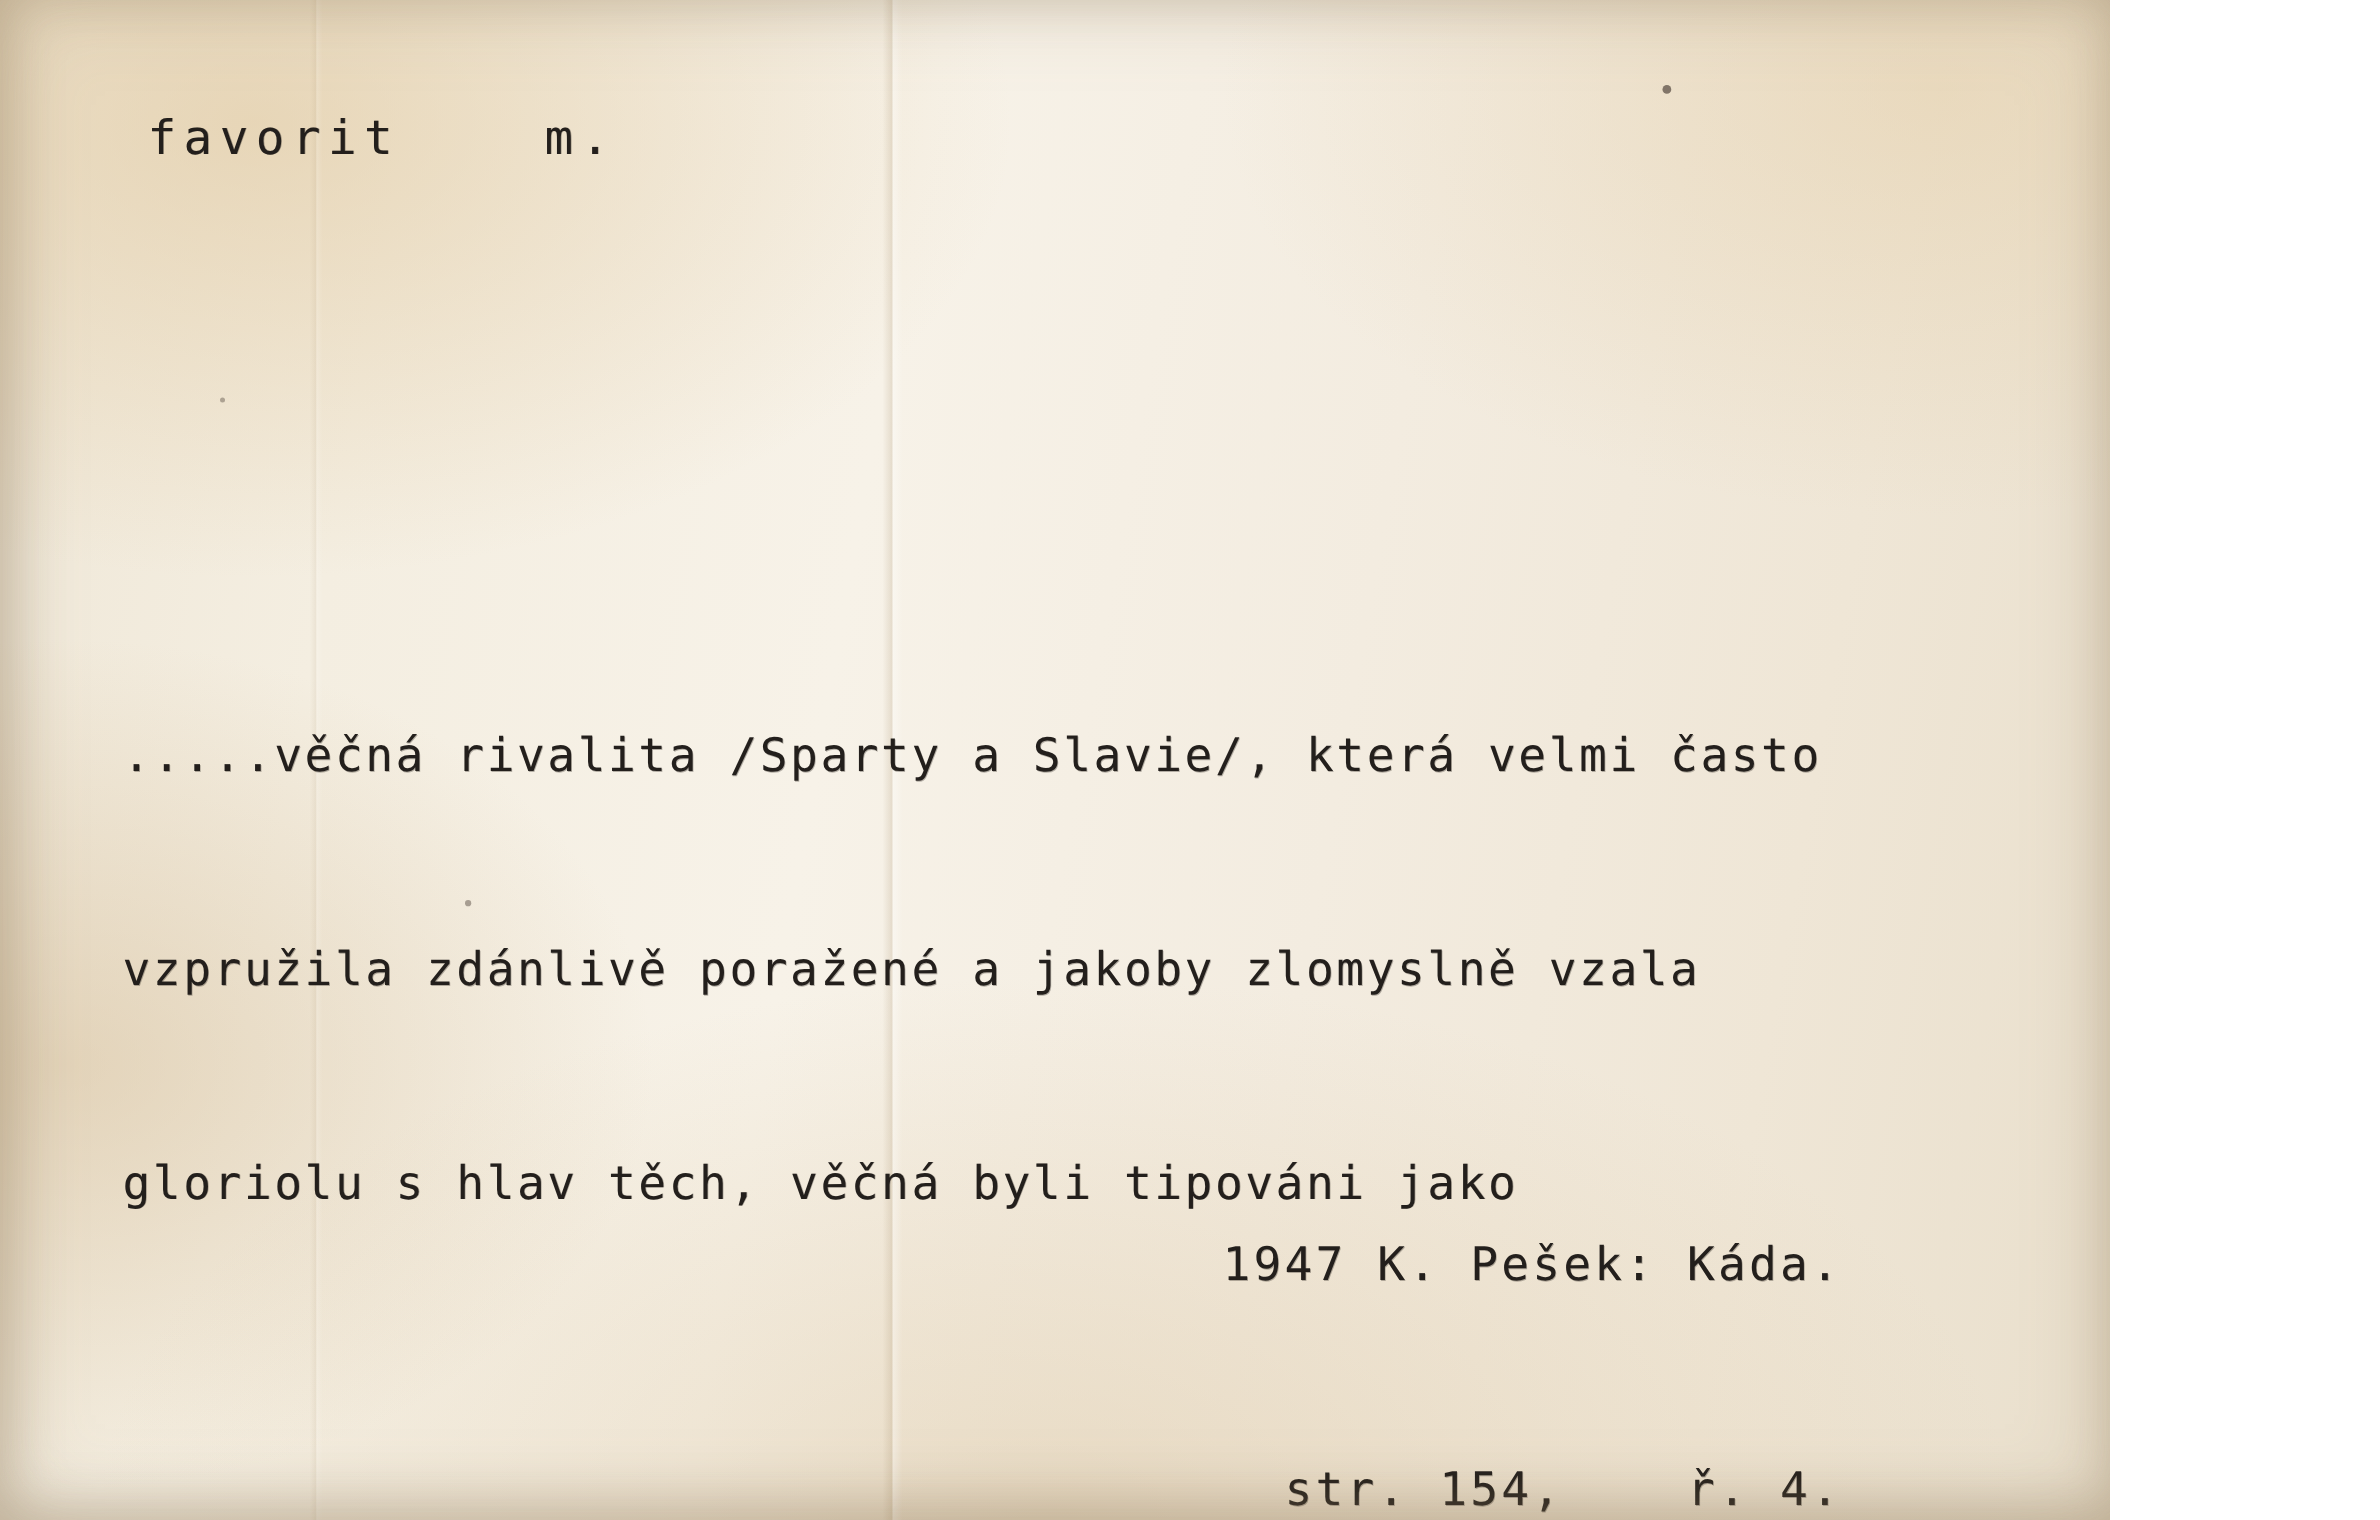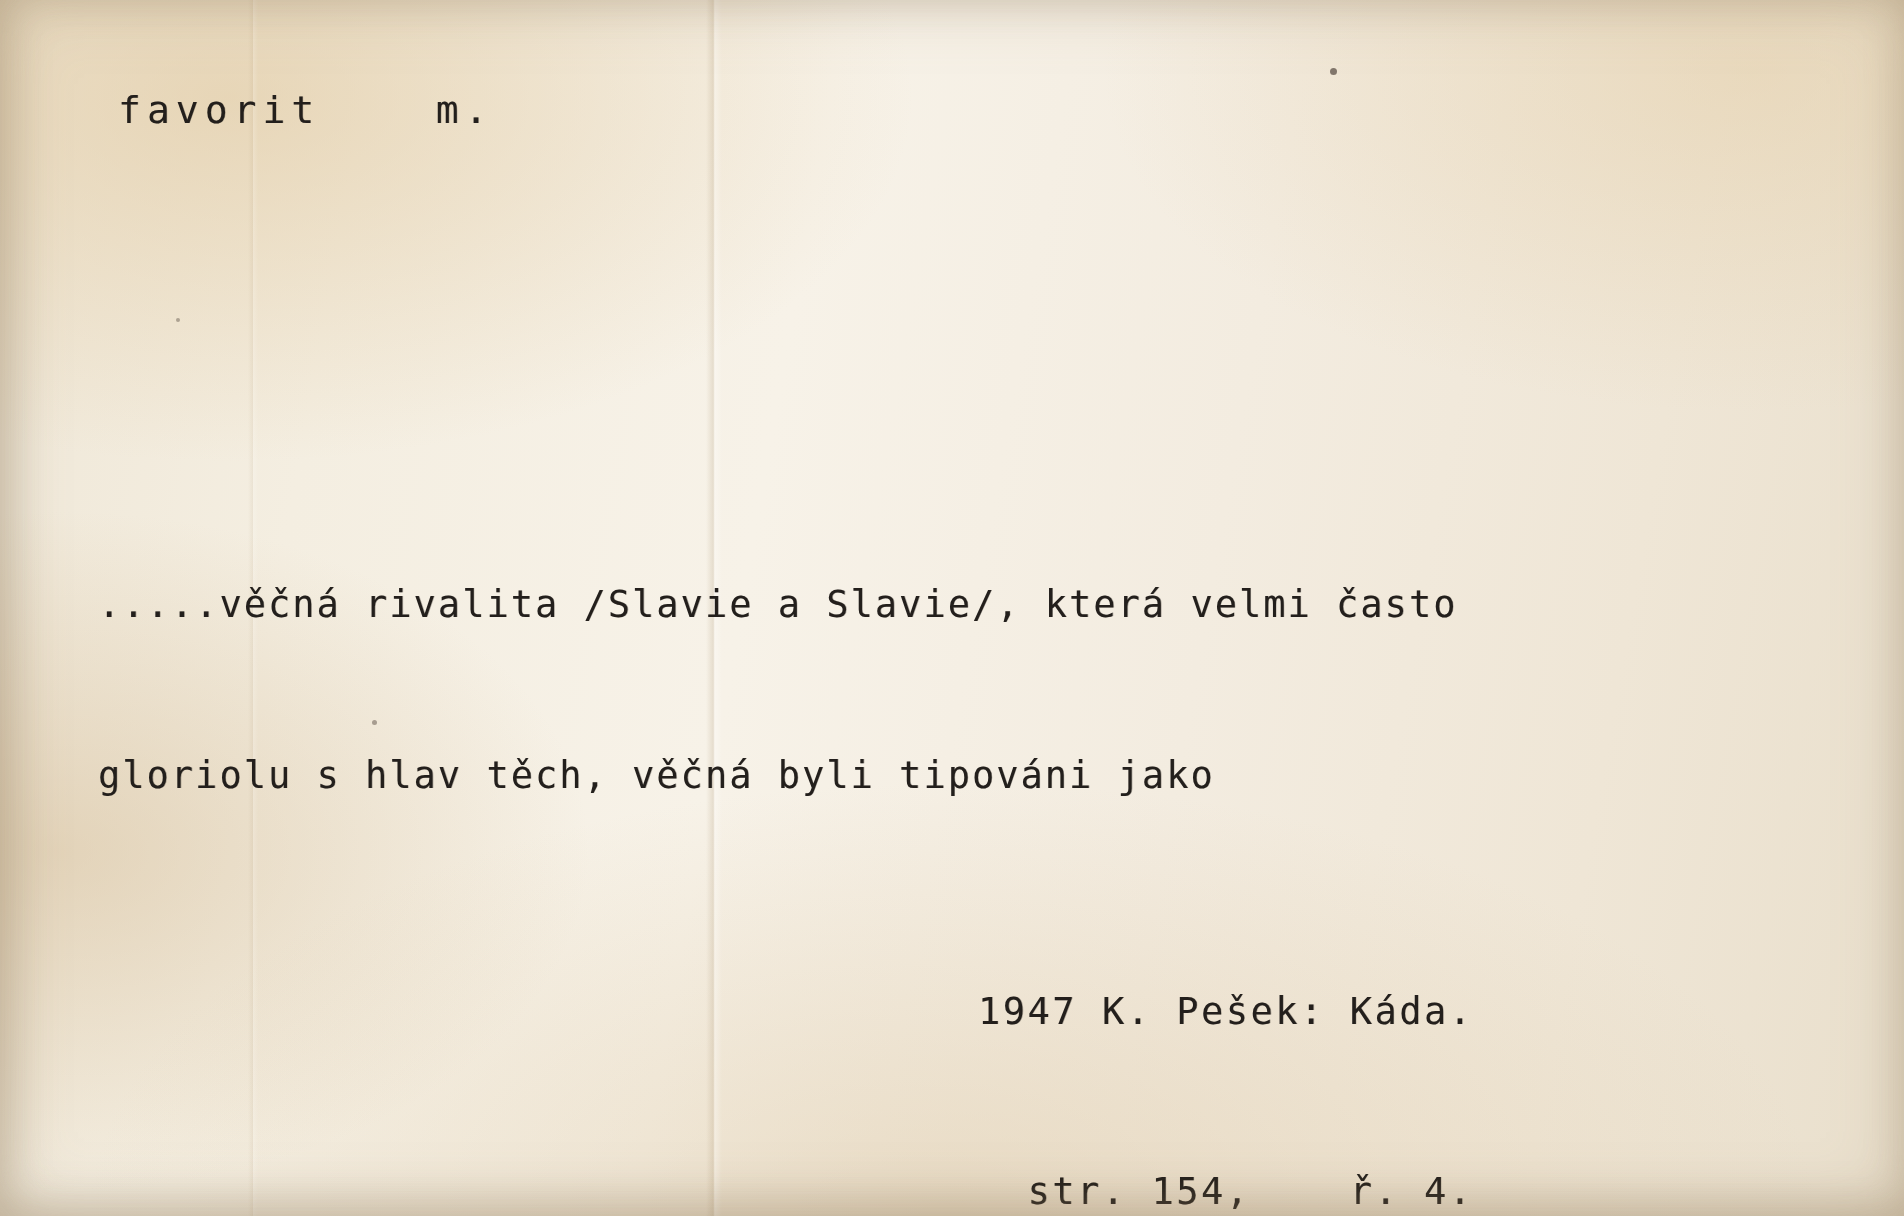--- a/index.html
+++ b/index.html
@@ -2,21 +2,21 @@
 <html><head>
 <meta charset="utf-8">
 <style>
   html, body {
     margin: 0;
     padding: 0;
     background: #ffffff;
   }
   #card {
     position: relative;
-    width: 1904px;
+    width: 1688px;
     height: 1216px;
     overflow: hidden;
     background:
       radial-gradient(ellipse 60% 50% at 12% 8%, rgba(222,196,152,0.55) 0%, rgba(222,196,152,0.0) 60%),
       radial-gradient(ellipse 55% 45% at 92% 6%, rgba(226,202,160,0.45) 0%, rgba(226,202,160,0.0) 62%),
       radial-gradient(ellipse 70% 55% at 50% 100%, rgba(214,190,150,0.40) 0%, rgba(214,190,150,0.0) 65%),
       radial-gradient(ellipse 40% 40% at 3% 70%, rgba(208,182,142,0.45) 0%, rgba(208,182,142,0.0) 70%),
       linear-gradient(100deg, #efe7d7 0%, #f4eee1 18%, #f7f2e8 40%, #f3ece0 62%, #efe6d6 82%, #e9dfcc 100%);
     font-family: "DejaVu Sans Mono", "Liberation Mono", monospace;
     color: #231f1c;
@@ -93,21 +93,22 @@
   <div class="crease c1"></div>
   <div class="crease c2"></div>
 
   <div class="speck" style="left:1330px; top:68px; width:7px; height:7px;"></div>
   <div class="speck" style="left:372px; top:720px; width:5px; height:5px; opacity:.5;"></div>
   <div class="speck" style="left:176px; top:318px; width:4px; height:4px; opacity:.45;"></div>
 
   <div class="headword">favorit    m.</div>
 
   <div class="body-block">
-    <span class="body-line">.....věčná rivalita /Slavie a Slavie/, která velmi často</span>
+    <span class="body-line">.....věčná rivalita /Sparty a Slavie/, která velmi často</span>
+    <span class="body-line">vzpružila zdánlivě poražené a jakoby zlomyslně vzala</span>
     <span class="body-line">gloriolu s hlav těch, věčná byli tipováni jako</span>
   </div>
 
   <div class="citation">
     <span class="cit-line">1947 K. Pešek: Káda.</span>
     <span class="cit-line">str. 154,    ř. 4.</span>
   </div>
 
   <div class="edge-shade"></div>
 </div>

